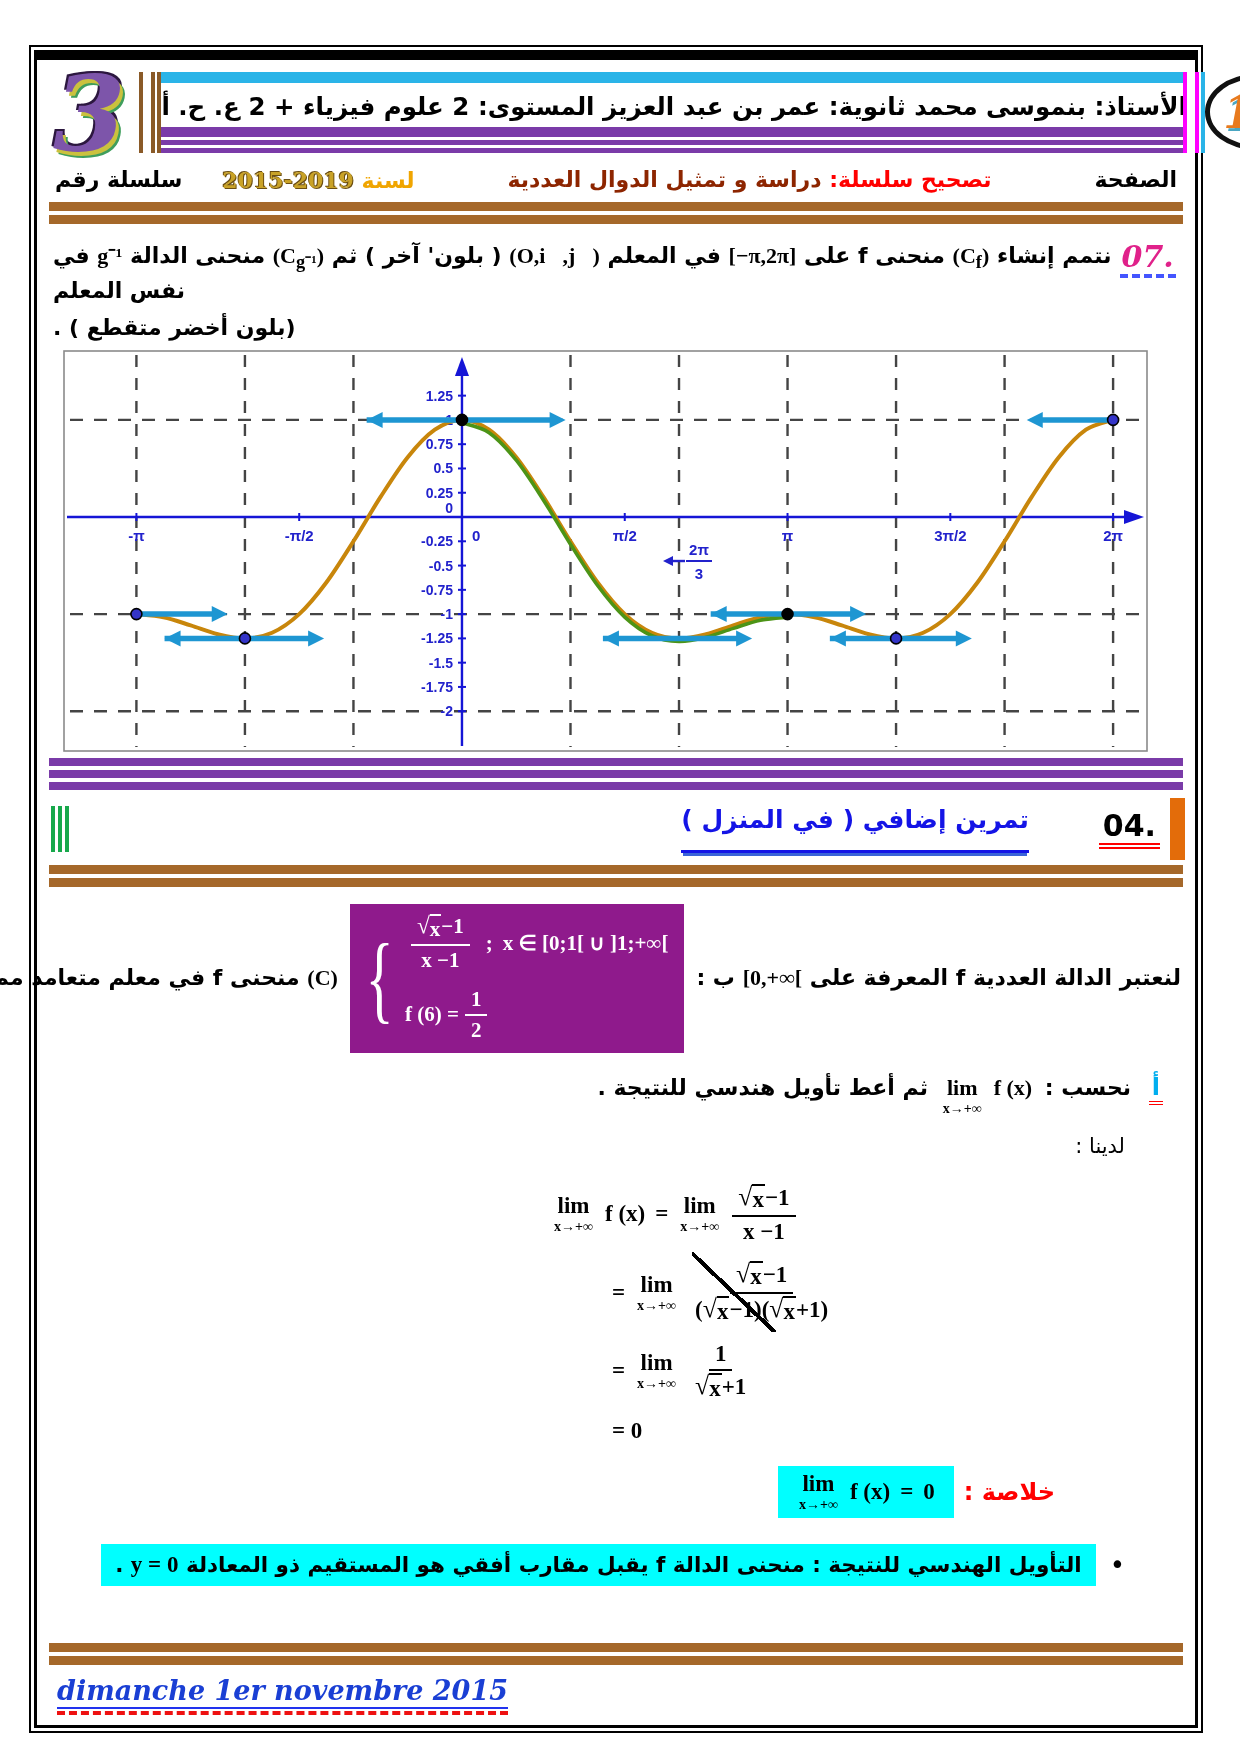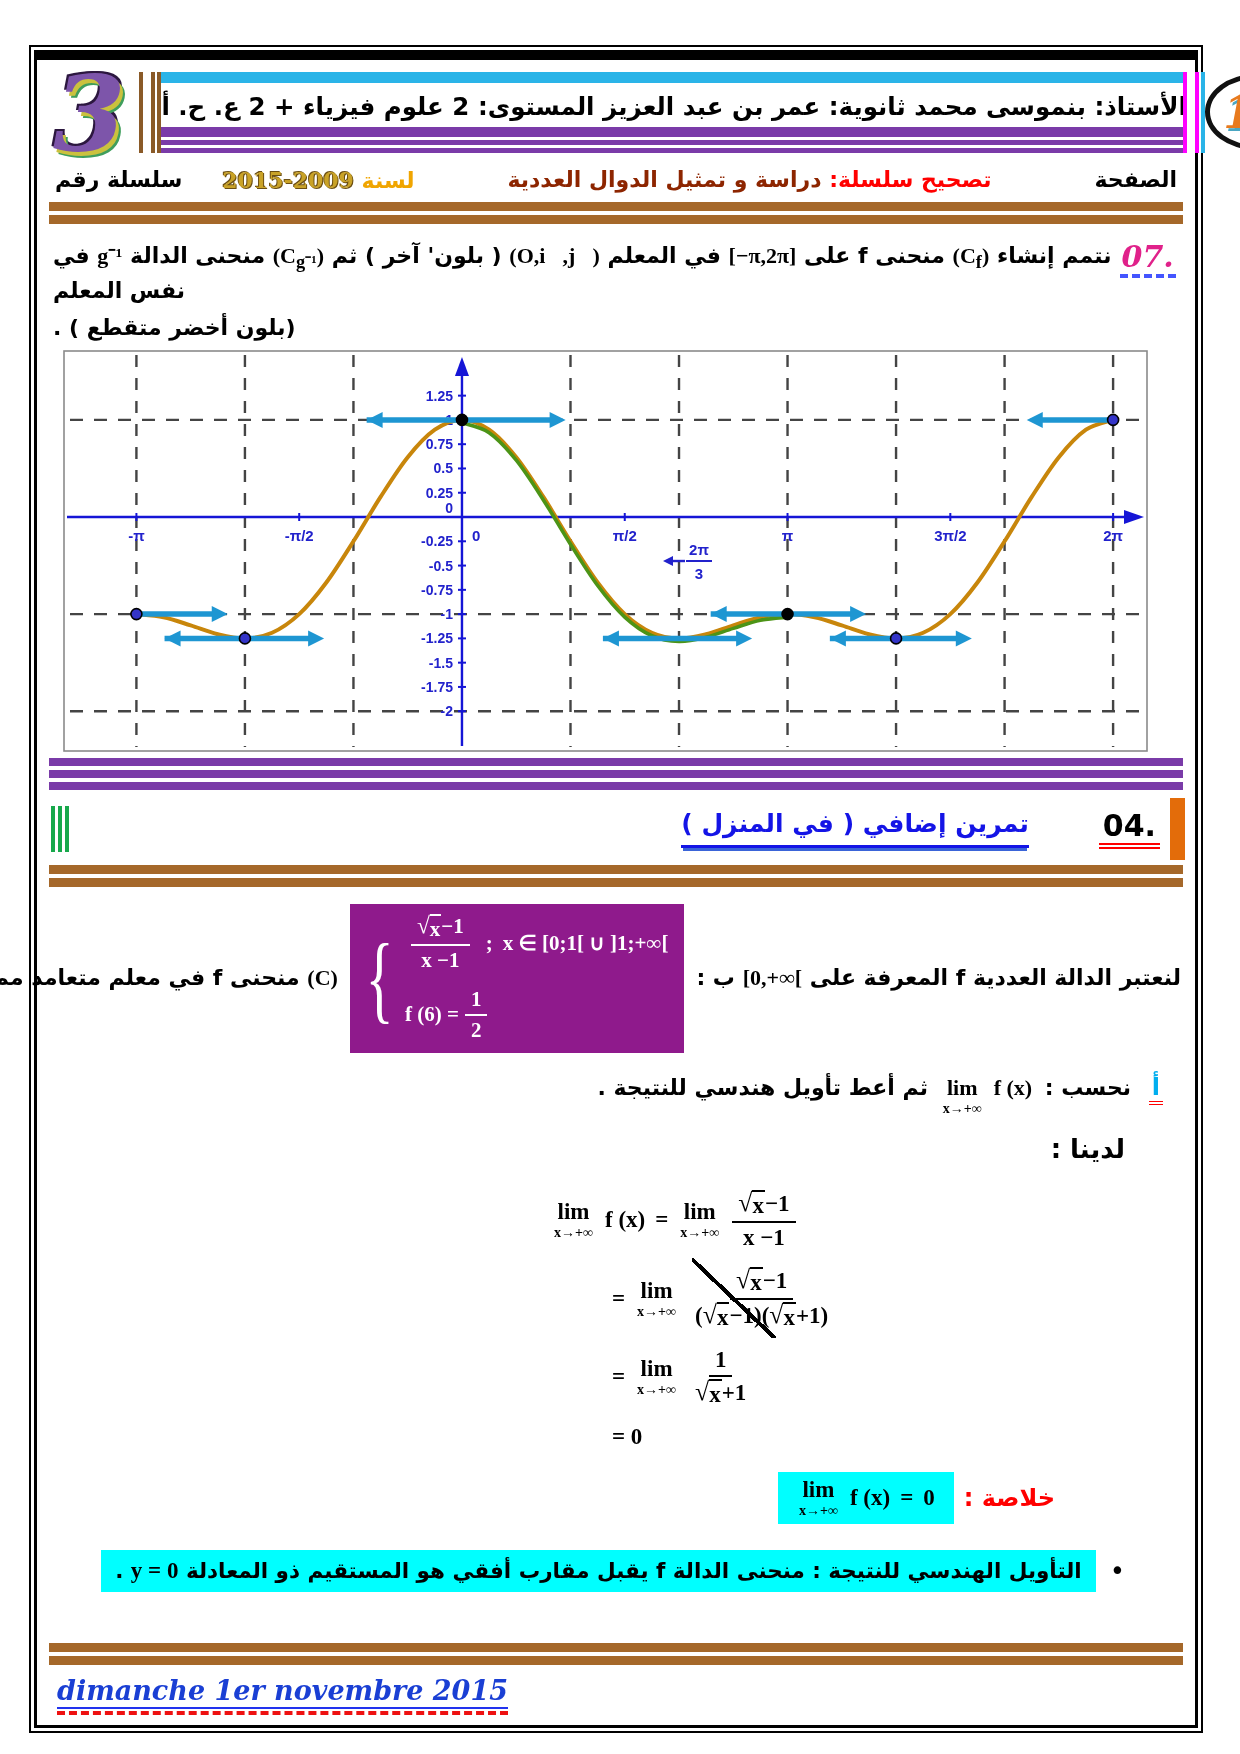--- a/index.html
+++ b/index.html
@@ -57,21 +57,21 @@
   .q07 .l2,.q07 .l3{margin:12px 14px 2px 0;}
 
   
   .chartwrap{margin:10px 6px 4px 16px;}
   svg{display:block;}
 
   
   .s04row{direction:rtl;display:flex;align-items:center;padding:2px 0;}
   .orangebar{width:15px;height:62px;background:#e36c0a;margin-left:10px;}
   .s04num{font-size:30px;font-weight:900;color:#000;border-bottom:6px double #f00;padding:0 4px;margin-left:70px;}
-  .s04title{font-size:25px;font-weight:bold;color:#1414e6;border-bottom:3px solid #1414e6;box-shadow:0 5px 0 -2px #3a64d8;padding-bottom:7px;}
+  .s04title{font-size:25px;font-weight:bold;color:#1414e6;border-bottom:3px solid #1414e6;box-shadow:0 5px 0 -2px #3a64d8;padding-bottom:16px;}
   .greens{margin-right:auto;display:flex;gap:3px;margin-left:4px;}
   .greens span{width:4px;height:46px;background:#17a84b;display:block;}
 
   
   .exline{direction:rtl;text-align:right;font-weight:bold;font-size:22px;padding:14px 4px 6px 4px;display:flex;align-items:center;flex-wrap:nowrap;}
   .exline .txt{white-space:nowrap;}
   .pwbox{direction:ltr;unicode-bidi:isolate;background:#8f1a8c;color:#fff;display:inline-flex;align-items:center;
          padding:10px 16px 10px 6px;margin:0 12px;font-family:"Liberation Serif",serif;font-weight:bold;font-size:21px;}
   .brace{font-size:98px;font-weight:normal;line-height:.9;transform:scaleX(.6);margin-right:2px;}
   .cases{display:flex;flex-direction:column;gap:14px;}
@@ -82,21 +82,21 @@
   .rad{display:inline-flex;align-items:flex-start;}
   .rsym{font-size:1.12em;line-height:1;}
   .rarg{border-top:2px solid currentColor;padding:1px 1px 0 0;}
   .semi{margin:0 10px;}
 
   
   .q01row{direction:rtl;text-align:right;padding:16px 10px 0 0;font-weight:bold;font-size:22px;}
   .dots{margin-right:6px;letter-spacing:2px;}
   .itemline{direction:rtl;text-align:right;font-weight:bold;font-size:22px;margin:14px 22px 0 0;}
   .amark{color:#00aeef;font-size:24px;border-bottom:4px double #f00;padding:0 3px;margin-left:10px;}
-  .ladayna{direction:rtl;text-align:right;font-weight:bold;font-size:26px;margin:18px 60px 0 0;}
+  .ladayna{direction:rtl;text-align:right;font-weight:normal;font-size:21px;margin:18px 60px 0 0;}
 
   
   .mathblock{direction:ltr;font-family:"Liberation Serif",serif;font-weight:bold;font-size:23px;color:#000;padding:10px 0 0 0;}
   .mline{margin:16px 0 0 500px;display:flex;align-items:center;}
   .mline.indent{margin-left:560px;}
   .lim{display:inline-flex;flex-direction:column;align-items:center;line-height:1;margin:0 7px;}
   .limsub{font-size:14px;margin-top:3px;}
   .mtok{margin:0 5px;}
   .bigdiag{position:absolute;left:2%;top:-14%;width:58%;height:126%;
            background:linear-gradient(to top right,transparent 47.5%,#000 47.5%,#000 51%,transparent 51%);pointer-events:none;}
@@ -157,21 +157,21 @@
       </div>
     </div>
 
     <div class="row2">
       <span class="r2-page">الصفحة</span>
       <span class="r2-center">
         <span class="r2-red">تصحيح سلسلة:</span><span class="r2-maroon"> دراسة و تمثيل الدوال العددية</span>
       </span>
       <span class="r2-year">
         <span class="r2-lasana">لسنة</span>
-        <span class="r2-gold">2009-2015</span>
+        <span class="r2-gold">2019-2015</span>
       </span>
       <span class="r2-serieno">سلسلة رقم</span>
     </div>
 
     <div class="brown-double">
         <div class="b"></div>
         <div class="b"></div>
       </div>
 
     <div class="q07">

